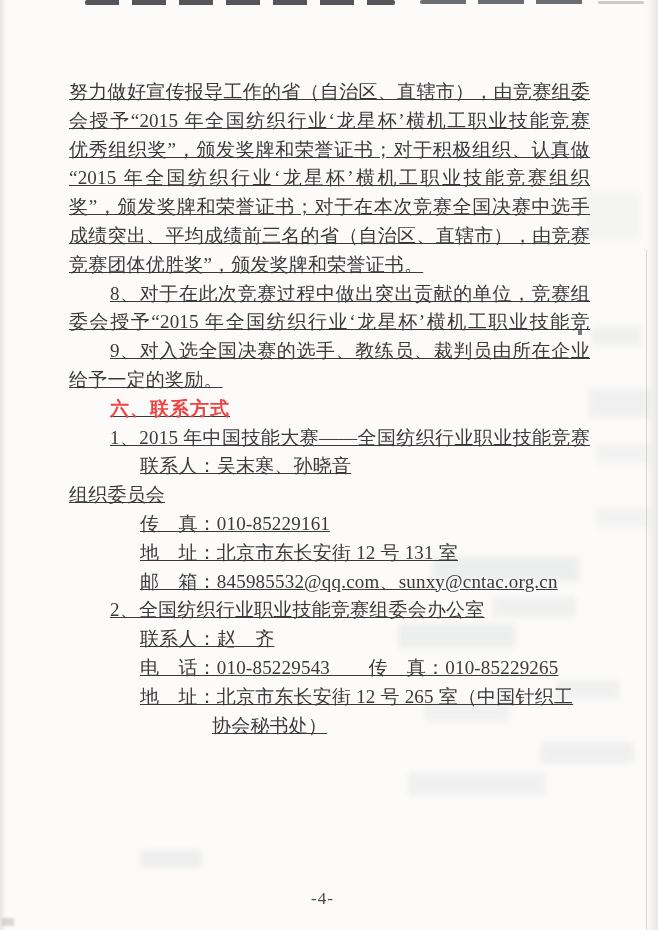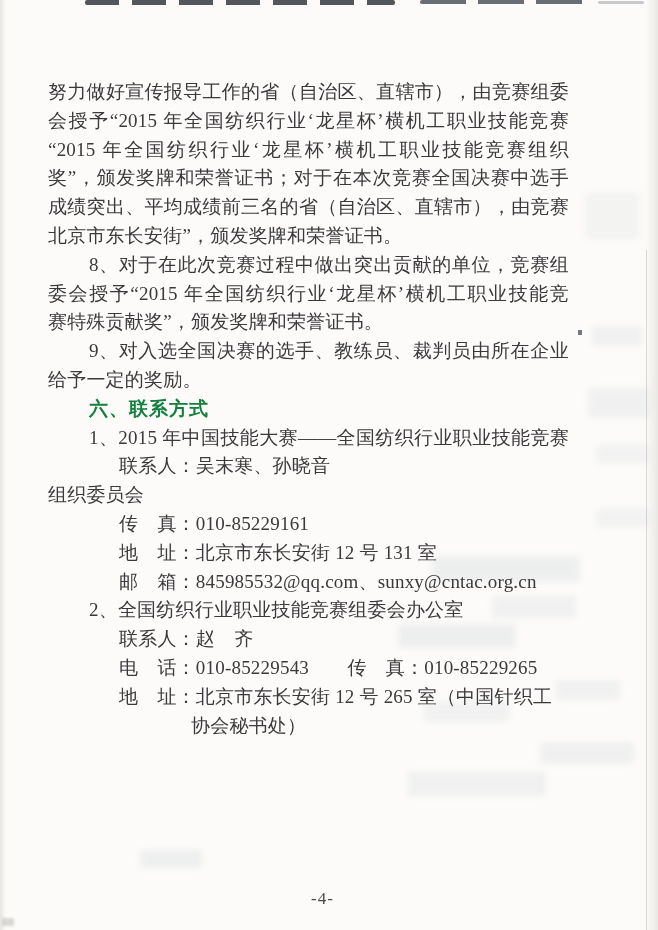--- a/index.html
+++ b/index.html
@@ -28,33 +28,33 @@
   .top-streak3 { position:absolute; top:1px; left:598px; width:46px; height:3px;
     background:#6a7076; opacity:.35; border-radius:2px; }
   
   .sm { position:absolute; background:#8b97a8; filter:blur(3px); border-radius:3px; }
   .speck { position:absolute; left:578px; top:330px; width:4px; height:5px;
     background:#3c4148; opacity:.7; }
   .corner-mark { position:absolute; left:2px; top:918px; width:12px; height:8px;
     background:#9a9a96; opacity:.35; filter:blur(1px); }
 
   
-  .text-block { position:absolute; left:48px; top:78px; width:521px; }
+  .text-block { position:absolute; left:69px; top:78px; width:521px;text-decoration:underline; }
   .line {
     height:28.8px; line-height:28.8px;
     font-size:19px; letter-spacing:.2px;
     overflow:hidden; white-space:normal;
   }
   .j { text-align:justify; text-align-last:justify; text-justify:inter-character; }
   .ind { text-indent:41px; }
   .lab { padding-left:71px; }
   .sub { padding-left:143px; }
   .heading {
     font-family:"Liberation Sans","DejaVu Sans",sans-serif;
-    font-weight:700; color:#15803d; letter-spacing:1px;
+    font-weight:700; color:#ef4444; letter-spacing:1px;
   }
   .page-num {
     position:absolute; left:62px; top:889px; width:521px;
     text-align:center; font-size:17px; letter-spacing:1px; color:#4a4a4c;
   }
 </style>
 </head>
 <body>
 
 <div class="page">
@@ -78,28 +78,28 @@
   <div class="sm" style="left:398px;top:624px;width:118px;height:24px;opacity:.12"></div>
   <div class="sm" style="left:556px;top:680px;width:64px;height:20px;opacity:.10"></div>
   <div class="sm" style="left:424px;top:702px;width:86px;height:20px;opacity:.09"></div>
   <div class="sm" style="left:540px;top:742px;width:94px;height:22px;opacity:.11"></div>
   <div class="sm" style="left:408px;top:772px;width:138px;height:24px;opacity:.10"></div>
   <div class="sm" style="left:140px;top:850px;width:62px;height:18px;opacity:.12"></div>
 
   <div class="text-block">
     <div class="line j">努力做好宣传报导工作的省（自治区、直辖市），由竞赛组委</div>
     <div class="line j">会授予“2015 年全国纺织行业‘龙星杯’横机工职业技能竞赛</div>
+    <div class="line j">优秀组织奖”，颁发奖牌和荣誉证书；对于积极组织、认真做</div>
     <div class="line j">“2015 年全国纺织行业‘龙星杯’横机工职业技能竞赛组织</div>
     <div class="line j">奖”，颁发奖牌和荣誉证书；对于在本次竞赛全国决赛中选手</div>
     <div class="line j">成绩突出、平均成绩前三名的省（自治区、直辖市），由竞赛</div>
-    <div class="line">北京市东长安街”，颁发奖牌和荣誉证书。</div>
+    <div class="line">竞赛团体优胜奖”，颁发奖牌和荣誉证书。</div>
 
     <div class="line j ind">8、对于在此次竞赛过程中做出突出贡献的单位，竞赛组</div>
     <div class="line j">委会授予“2015 年全国纺织行业‘龙星杯’横机工职业技能竞</div>
-    <div class="line">赛特殊贡献奖”，颁发奖牌和荣誉证书。</div>
 
     <div class="line j ind">9、对入选全国决赛的选手、教练员、裁判员由所在企业</div>
     <div class="line">给予一定的奖励。</div>
 
     <div class="line heading ind">六、联系方式</div>
 
     <div class="line j ind">1、2015 年中国技能大赛——全国纺织行业职业技能竞赛</div>
     <div class="line lab">联系人：吴末寒、孙晓音</div>
 
     <div class="line">组织委员会</div>

